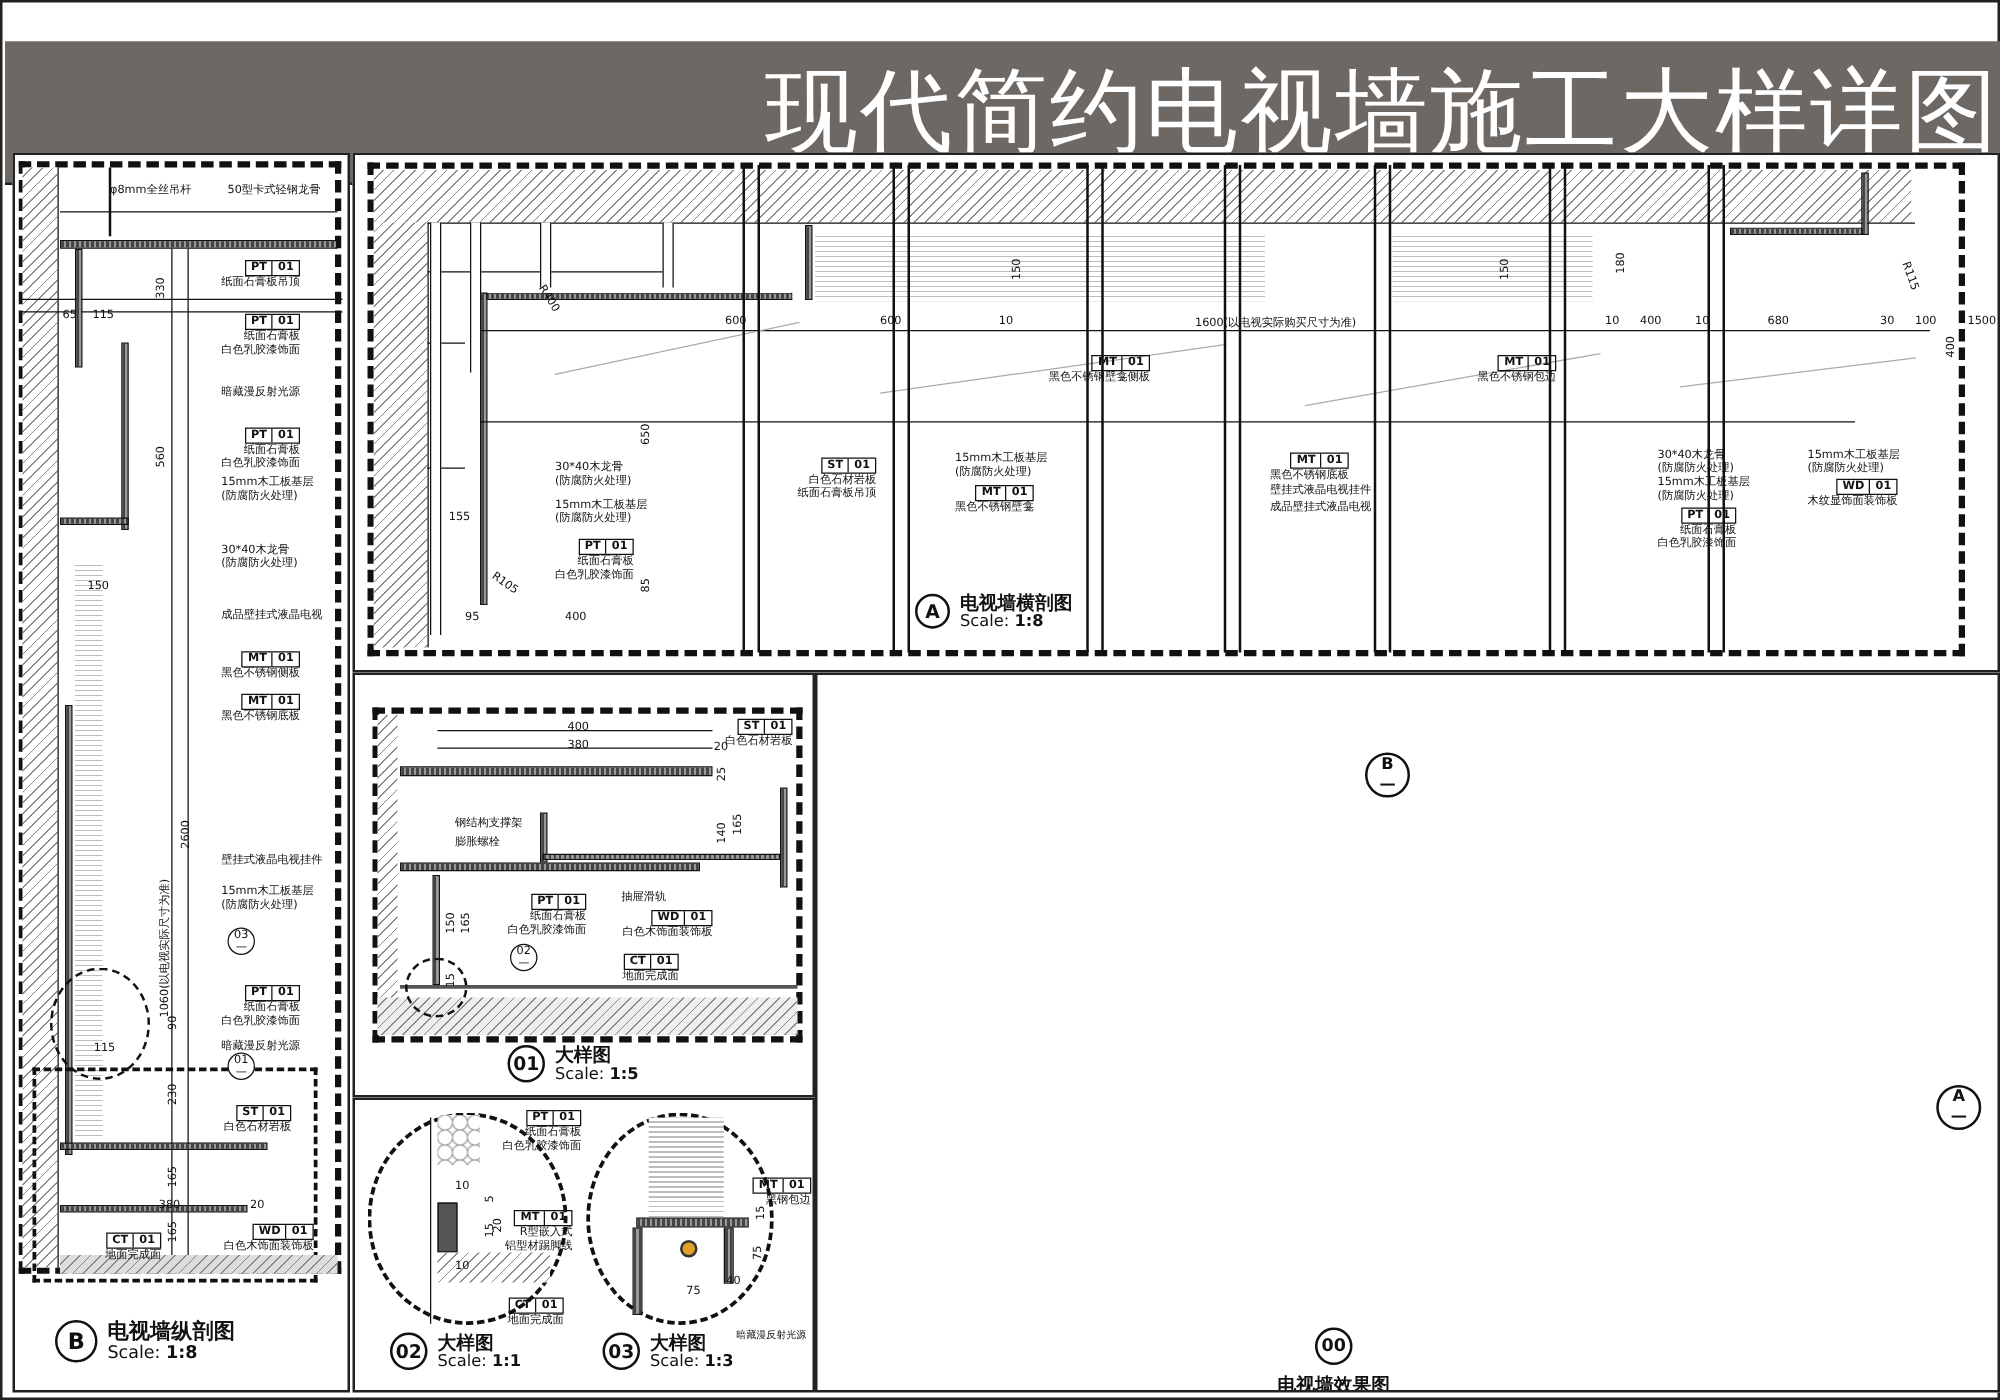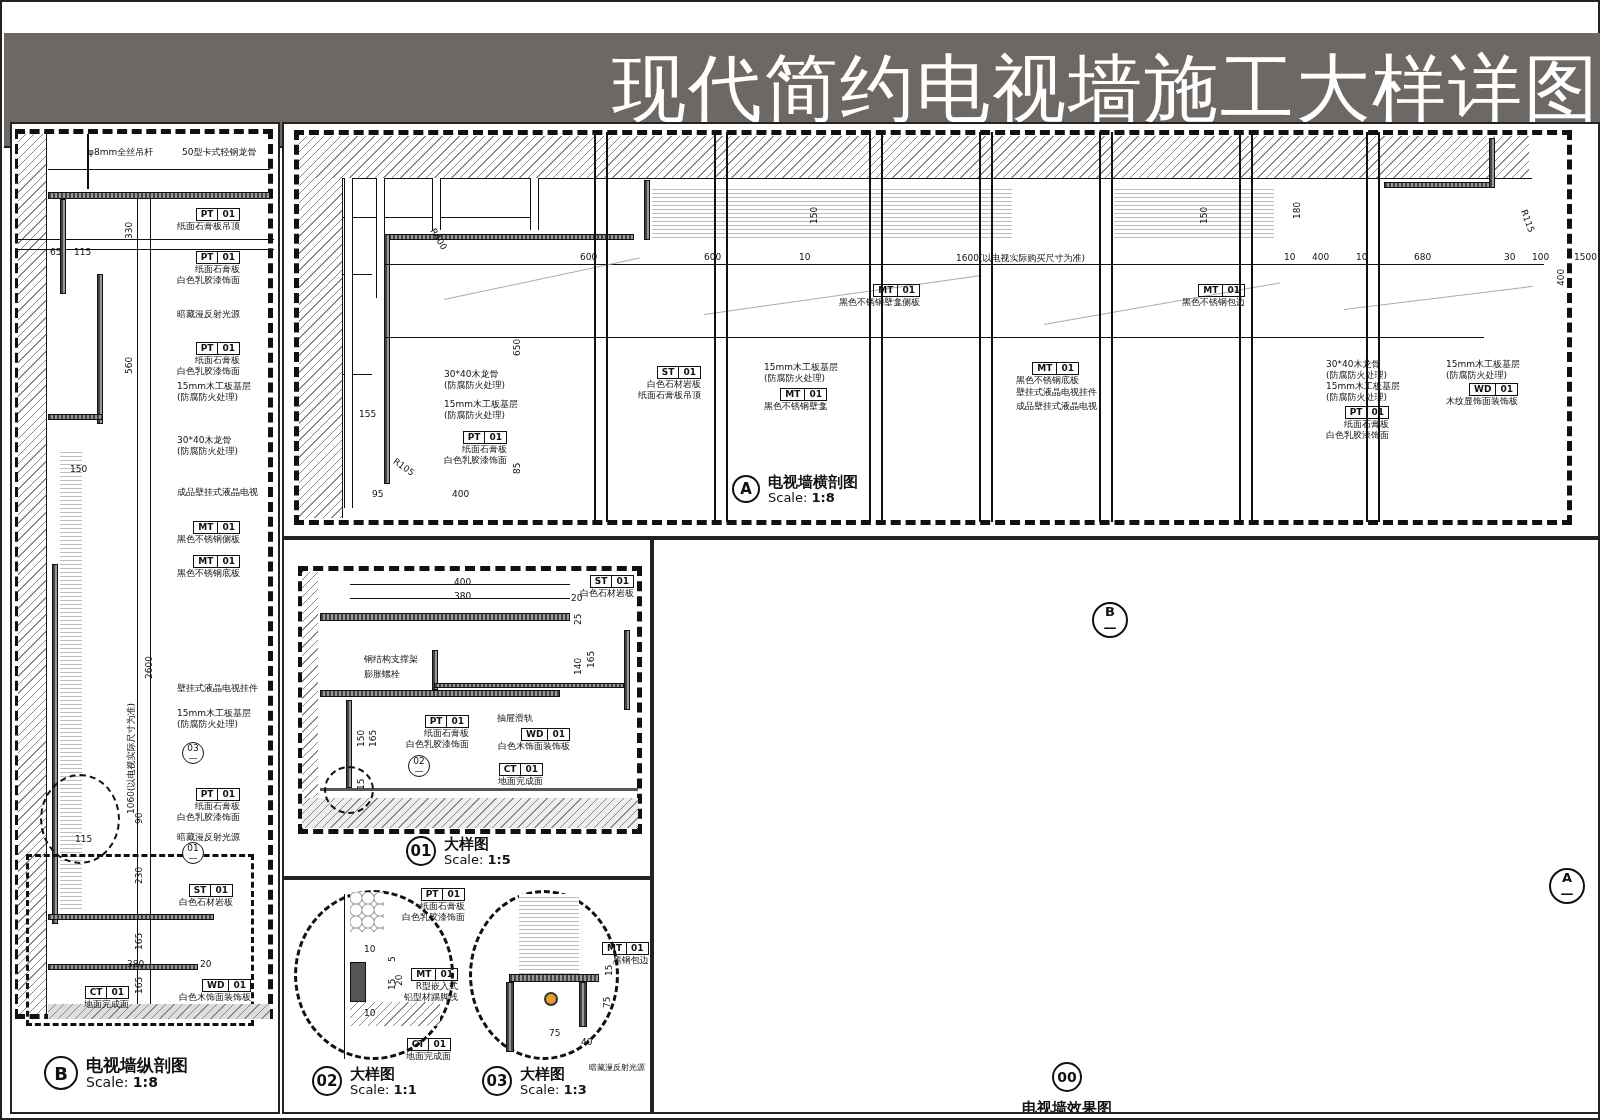--- a/index.html
+++ b/index.html
@@ -449,21 +449,21 @@
     </div>
 
     <div class="detail-circle" style="left:185px;top:10px;width:150px;height:170px;"></div>
     <div class="wood" style="left:235px;top:14px;width:60px;height:80px;"></div>
     <div class="board" style="left:225px;top:94px;width:90px;height:8px;"></div>
     <div class="board" style="left:222px;top:102px;width:8px;height:70px;"></div>
     <div class="board" style="left:295px;top:102px;width:8px;height:45px;"></div>
     <div style="position:absolute;left:260px;top:112px;width:14px;height:14px;border-radius:50%;background:#e1a12b;border:2px solid #333;"></div>
     <div class="dim vert" style="left:318px;top:128px;">75</div>
     <div class="dim" style="left:265px;top:148px;">75</div>
-    <div class="dim" style="left:297px;top:157px;">40</div>
+    <div class="dim" style="left:297px;top:140px;">40</div>
     <div class="dim vert" style="left:320px;top:96px;">15</div>
     <div class="tag" style="left:318px;top:62px;">
       <span class="code">
           <span>MT</span>
           <span>01</span>
         </span>
       <span class="desc">黑钢包边</span>
     </div>
     <div class="note" style="left:305px;top:182px;font-size:8px;">暗藏漫反射光源</div>
 

